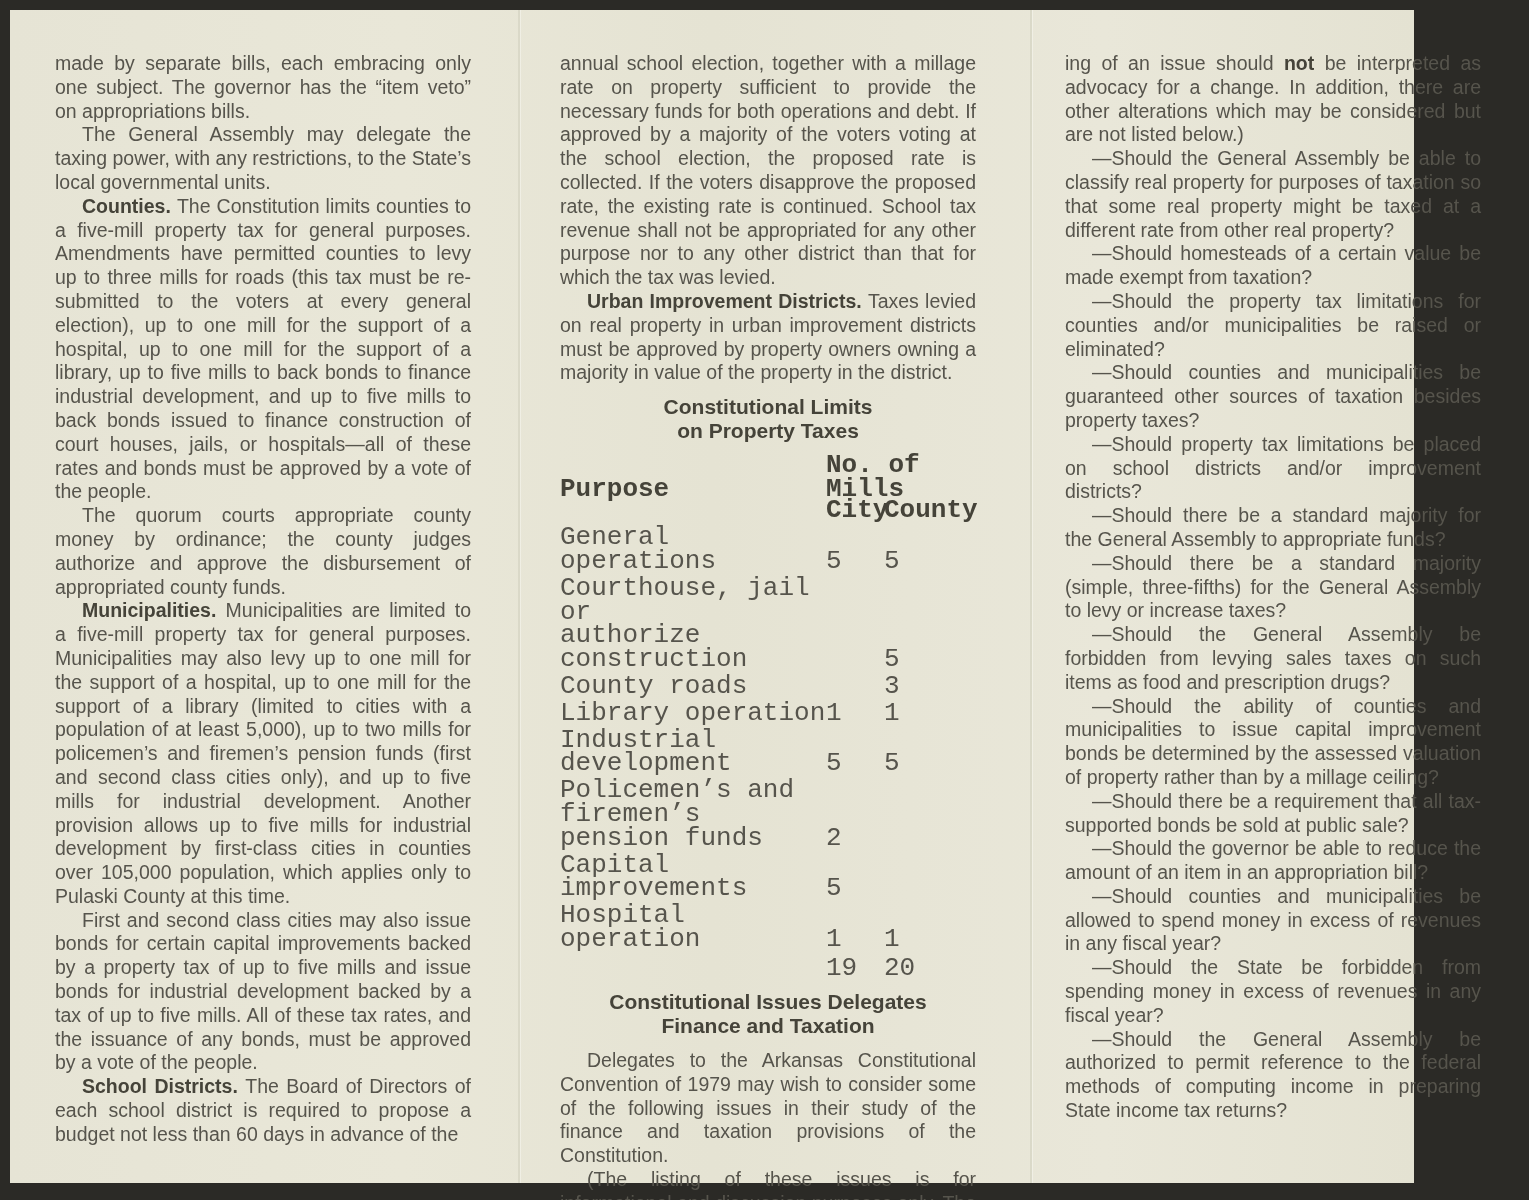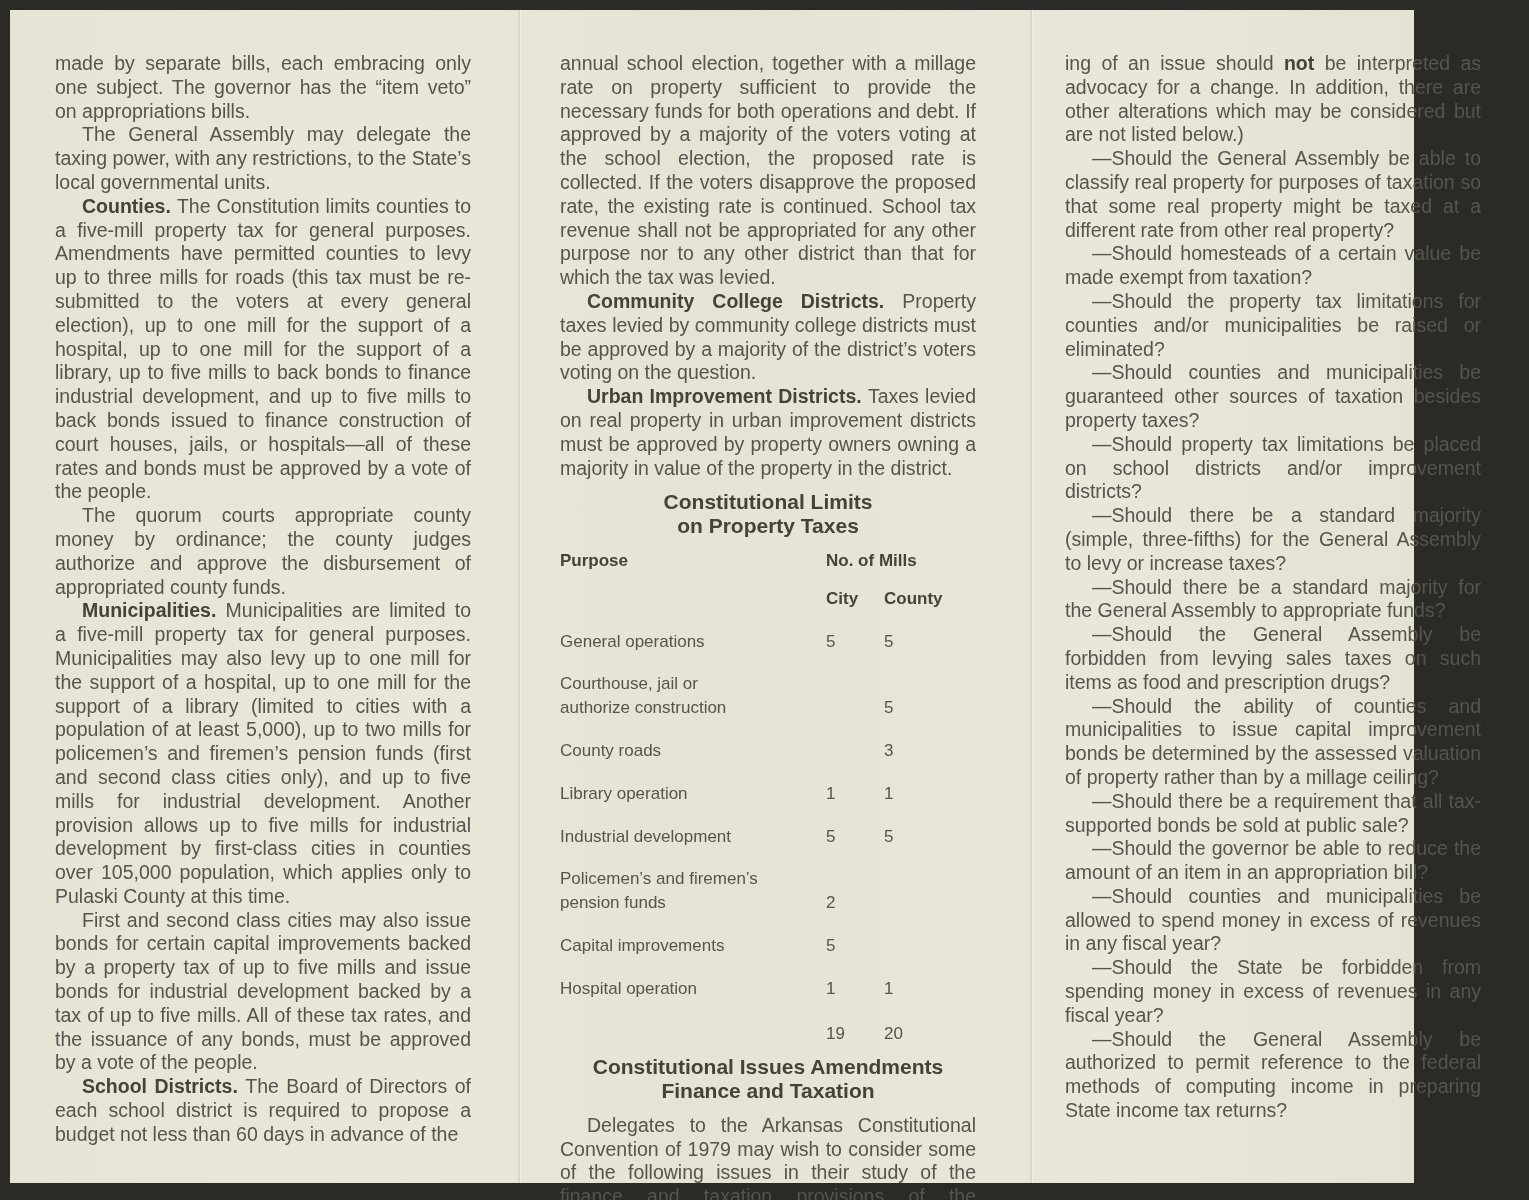--- a/index.html
+++ b/index.html
@@ -32,25 +32,26 @@
   .para.indent { text-indent:27px; }
   .bold { font-weight:bold; color:#454339; }
   .heading {
     text-align:center; font-weight:bold; color:#454339;
     font-size:21px; line-height:23.8px;
     margin:10px 0 11px 0;
   }
   .mills-table {
     display:grid;
     grid-template-columns:1fr 58px 92px;
-    row-gap:19px;
+    row-gap:3px;
     align-items:end;
-    font-size:17px; line-height:23.8px;
+    font-size:26px; line-height:23.8px;
     color:#56544c;
     margin:4px 0 2px 0;
+    font-family:Liberation Mono, monospace;
   }
   .mills-table .th { font-weight:bold; color:#454339; }
   .tc { }
   .sub-h { margin-top:-5px; }
   .totals-cell { padding-top:2px; }
 </style>
 </head>
 <body>
 
 <div class="paper">
@@ -61,21 +62,20 @@
         <p class="para"><span>made by separate bills, each embracing only one subject. The governor has the “item veto” on appropriations bills.</span></p>
         <p class="para indent"><span>The General Assembly may delegate the taxing power, with any restrictions, to the State’s local governmental units.</span></p>
         <p class="para indent"><span class="bold">Counties. </span><span>The Constitution limits counties to a five-mill property tax for general purposes. Amendments have permitted counties to levy up to three mills for roads (this tax must be re-submitted to the voters at every general election), up to one mill for the support of a hospital, up to one mill for the support of a library, up to five mills to back bonds to finance industrial development, and up to five mills to back bonds issued to finance construction of court houses, jails, or hospitals—all of these rates and bonds must be approved by a vote of the people.</span></p>
         <p class="para indent"><span>The quorum courts appropriate county money by ordinance; the county judges authorize and approve the disbursement of appropriated county funds.</span></p>
         <p class="para indent"><span class="bold">Municipalities. </span><span>Municipalities are limited to a five-mill property tax for general purposes. Municipalities may also levy up to one mill for the support of a hospital, up to one mill for the support of a library (limited to cities with a population of at least 5,000), up to two mills for policemen’s and firemen’s pension funds (first and second class cities only), and up to five mills for industrial development. Another provision allows up to five mills for industrial development by first-class cities in counties over 105,000 population, which applies only to Pulaski County at this time.</span></p>
         <p class="para indent"><span>First and second class cities may also issue bonds for certain capital improvements backed by a property tax of up to five mills and issue bonds for industrial development backed by a tax of up to five mills. All of these tax rates, and the issuance of any bonds, must be approved by a vote of the people.</span></p>
         <p class="para indent"><span class="bold">School Districts. </span><span>The Board of Directors of each school district is required to propose a budget not less than 60 days in advance of the</span></p>
       </div>
       <div class="column">
         <p class="para"><span>annual school election, together with a millage rate on property sufficient to provide the necessary funds for both operations and debt. If approved by a majority of the voters voting at the school election, the proposed rate is collected. If the voters disapprove the proposed rate, the existing rate is continued. School tax revenue shall not be appropriated for any other purpose nor to any other district than that for which the tax was levied.</span></p>
-        <p class="para indent"><span class="bold">Community College Districts. </span><span>Property taxes levied by community college districts must be approved by a majority of the district’s voters voting on the question.</span></p>
         <p class="para indent"><span class="bold">Urban Improvement Districts. </span><span>Taxes levied on real property in urban improvement districts must be approved by property owners owning a majority in value of the property in the district.</span></p>
         <div class="heading">
           <div>Constitutional Limits</div>
           <div>on Property Taxes</div>
         </div>
         <div class="mills-table">
           <div class="th">Purpose</div>
           <div class="th tc" style="grid-column: 2 / 4;">No. of Mills</div>
           <div></div>
           <div class="th tc sub-h">City</div>
@@ -120,35 +120,35 @@
           <div>
             <div>Hospital operation</div>
           </div>
           <div class="tc">1</div>
           <div class="tc">1</div>
           <div></div>
           <div class="tc totals-cell">19</div>
           <div class="tc totals-cell">20</div>
         </div>
         <div class="heading">
-          <div>Constitutional Issues Amendments</div>
+          <div>Constitutional Issues Delegates</div>
           <div>Finance and Taxation</div>
         </div>
         <p class="para indent"><span>Delegates to the Arkansas Constitutional Convention of 1979 may wish to consider some of the following issues in their study of the finance and taxation provisions of the Constitution.</span></p>
         <p class="para indent"><span>(The listing of these issues is for informational and discussion purposes only. The list-</span></p>
       </div>
       <div class="column">
         <p class="para"><span>ing of an issue should </span><span class="bold">not</span><span> be interpreted as advocacy for a change. In addition, there are other alterations which may be considered but are not listed below.)</span></p>
         <p class="para indent"><span>—Should the General Assembly be able to classify real property for purposes of taxation so that some real property might be taxed at a different rate from other real property?</span></p>
         <p class="para indent"><span>—Should homesteads of a certain value be made exempt from taxation?</span></p>
         <p class="para indent"><span>—Should the property tax limitations for counties and/or municipalities be raised or eliminated?</span></p>
         <p class="para indent"><span>—Should counties and municipalities be guaranteed other sources of taxation besides property taxes?</span></p>
         <p class="para indent"><span>—Should property tax limitations be placed on school districts and/or improvement districts?</span></p>
+        <p class="para indent"><span>—Should there be a standard majority for the General Assembly to appropriate funds?</span></p>
         <p class="para indent"><span>—Should there be a standard majority (simple, three-fifths) for the General Assembly to levy or increase taxes?</span></p>
-        <p class="para indent"><span>—Should there be a standard majority for the General Assembly to appropriate funds?</span></p>
         <p class="para indent"><span>—Should the General Assembly be forbidden from levying sales taxes on such items as food and prescription drugs?</span></p>
         <p class="para indent"><span>—Should the ability of counties and municipalities to issue capital improvement bonds be determined by the assessed valuation of property rather than by a millage ceiling?</span></p>
         <p class="para indent"><span>—Should there be a requirement that all tax-supported bonds be sold at public sale?</span></p>
         <p class="para indent"><span>—Should the governor be able to reduce the amount of an item in an appropriation bill?</span></p>
         <p class="para indent"><span>—Should counties and municipalities be allowed to spend money in excess of revenues in any fiscal year?</span></p>
         <p class="para indent"><span>—Should the State be forbidden from spending money in excess of revenues in any fiscal year?</span></p>
         <p class="para indent"><span>—Should the General Assembly be authorized to permit reference to the federal methods of computing income in preparing State income tax returns?</span></p>
       </div>
     </div>
 </div>

